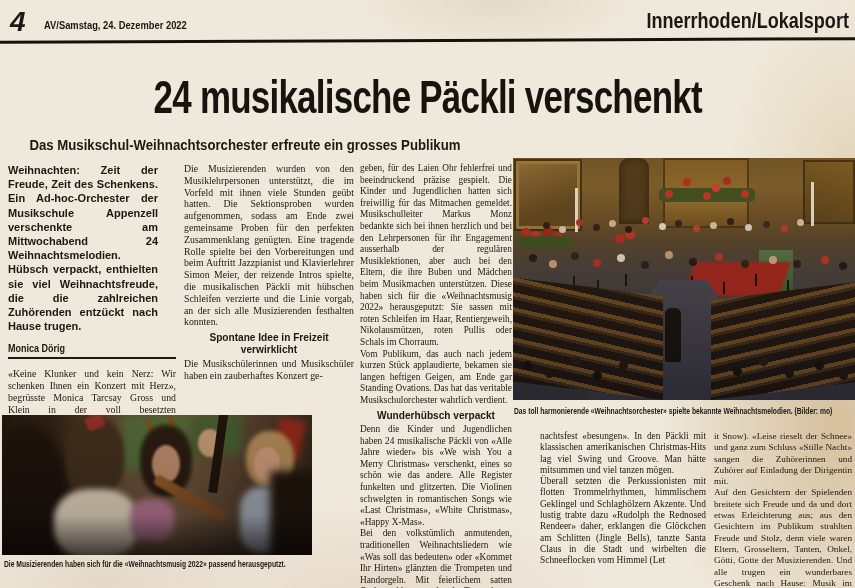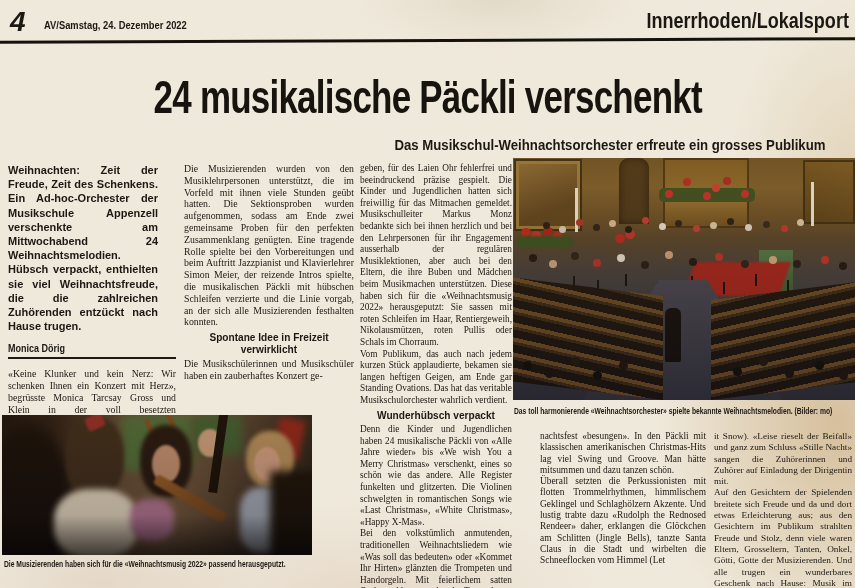--- a/index.html
+++ b/index.html
@@ -16,21 +16,21 @@
   }
   .abs{position:absolute;}
   
   .page-num{left:10px;top:6px;font-size:28px;font-weight:bold;font-style:italic;letter-spacing:-1px;}
   .page-date{left:44px;top:19px;font-size:11px;font-weight:bold;transform:scaleX(.85);transform-origin:0 50%;white-space:nowrap;}
   .page-section{right:6px;top:8px;font-size:22px;font-weight:bold;transform:scaleX(.82);transform-origin:100% 50%;white-space:nowrap;}
   .header-rule{left:0;right:0;top:39px;height:3px;background:#15120e;transform:rotate(-.25deg);}
   
   .headline-wrap{left:0;right:0;top:70px;text-align:center;}
   .headline{display:inline-block;font-size:46px;font-weight:bold;letter-spacing:-1px;transform:scaleX(.76);transform-origin:50% 50%;white-space:nowrap;color:#17130f;}
-  .subheadline-wrap{left:0;right:0;top:136px;text-align:right;}
+  .subheadline-wrap{left:0;right:0;top:136px;text-align:left;}
   .subheadline{display:inline-block;font-size:15px;font-weight:bold;transform:scaleX(.88);transform-origin:50% 50%;white-space:nowrap;}
   
   .serif{font-family:"Liberation Serif", serif;font-size:9.8px;line-height:11.8px;text-align:justify;}
   .serif p{margin:0;}
   .col1{left:8px;top:163px;width:168px;}
   .lead{font-family:"Liberation Sans", sans-serif;font-size:11px;line-height:14.2px;font-weight:bold;text-align:justify;margin:0 18px 10px 0;}
   .author{font-size:10px;font-weight:bold;margin:0 0 3px 0;transform:scaleX(.9);transform-origin:0 50%;}
   .author-rule{height:2px;background:#1c1813;margin:0 0 9px 0;}
   .col2{left:184px;top:163px;width:170px;}
   .col3{left:360px;top:163px;width:152px;font-size:9.3px;line-height:11.6px;}
@@ -151,25 +151,25 @@
   <div class="abs pr-stands"></div>
   <div class="abs pr-floor"></div>
   <div class="abs pr-pews-left"></div>
   <div class="abs pr-pews-right"></div>
   <div class="abs pr-aud1"></div>
   <div class="abs pr-conductor"></div>
 </div>
 <div class="abs caption caption-right">Das toll harmonierende «Weihnachtsorchester» spielte bekannte Weihnachtsmelodien. (Bilder: mo)</div>
 
 <div class="abs col4 serif">
-  <p>nachtsfest «besungen». In den Päckli mit klassischen amerikanischen Christmas-Hits lag viel Swing und Groove. Man hätte mitsummen und dazu tanzen schön.</p>
+  <p>nachtsfest «besungen». In den Päckli mit klassischen amerikanischen Christmas-Hits lag viel Swing und Groove. Man hätte mitsummen und viel tanzen mögen.</p>
   <p>Überall setzten die Perkussionisten mit flotten Trommelrhythmen, himmlischem Geklingel und Schlaghölzern Akzente. Und lustig trabte dazu «Rudolph the Rednosed Rendeer» daher, erklangen die Glöckchen am Schlitten (Jingle Bells), tanzte Santa Claus in die Stadt und wirbelten die Schneeflocken vom Himmel (Let</p>
 </div>
 <div class="abs col5 serif">
-  <p>it Snow). «Leise rieselt der Beifall» und ganz zum Schluss «Stille Nacht» sangen die Zuhörerinnen und Zuhörer auf Einladung der Dirigentin mit.</p>
+  <p>it Snow). «Leise rieselt der Schnee» und ganz zum Schluss «Stille Nacht» sangen die Zuhörerinnen und Zuhörer auf Einladung der Dirigentin mit.</p>
   <p>Auf den Gesichtern der Spielenden breitete sich Freude und da und dort etwas Erleichterung aus; aus den Gesichtern im Publikum strahlten Freude und Stolz, denn viele waren Eltern, Grosseltern, Tanten, Onkel, Götti, Gotte der Musizierenden. Und alle trugen ein wunderbares Geschenk nach Hause: Musik im Herzen.</p>
 </div>
 
 <div class="abs photo-left">
   <div class="abs lp-green1"></div>
   <div class="abs lp-green2"></div>
   <div class="abs lp-redmark"></div>
   <div class="abs lp-sil-left"></div>
   <div class="abs lp-g1-hair"></div>
   <div class="abs lp-g1-bow"></div>

